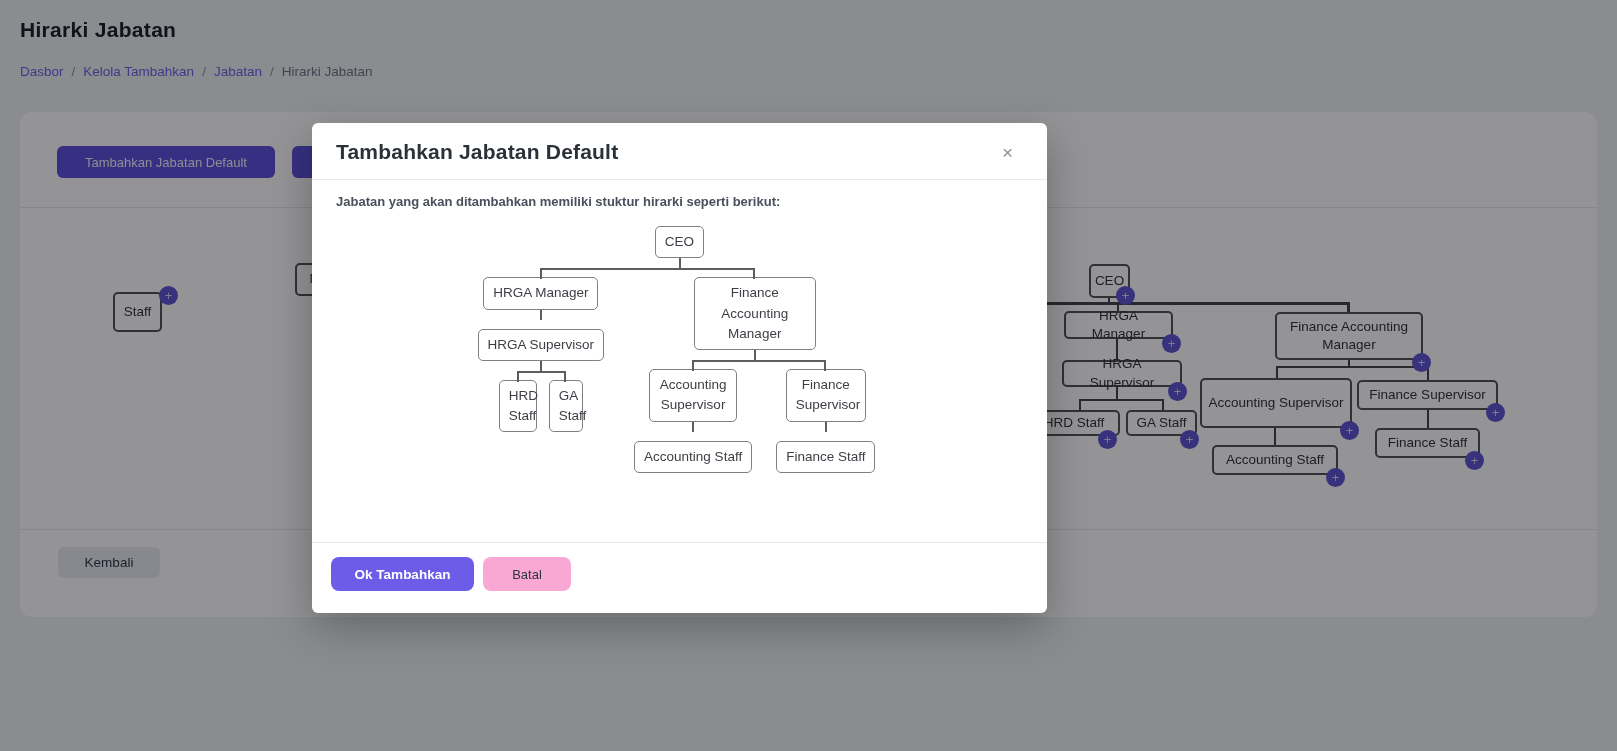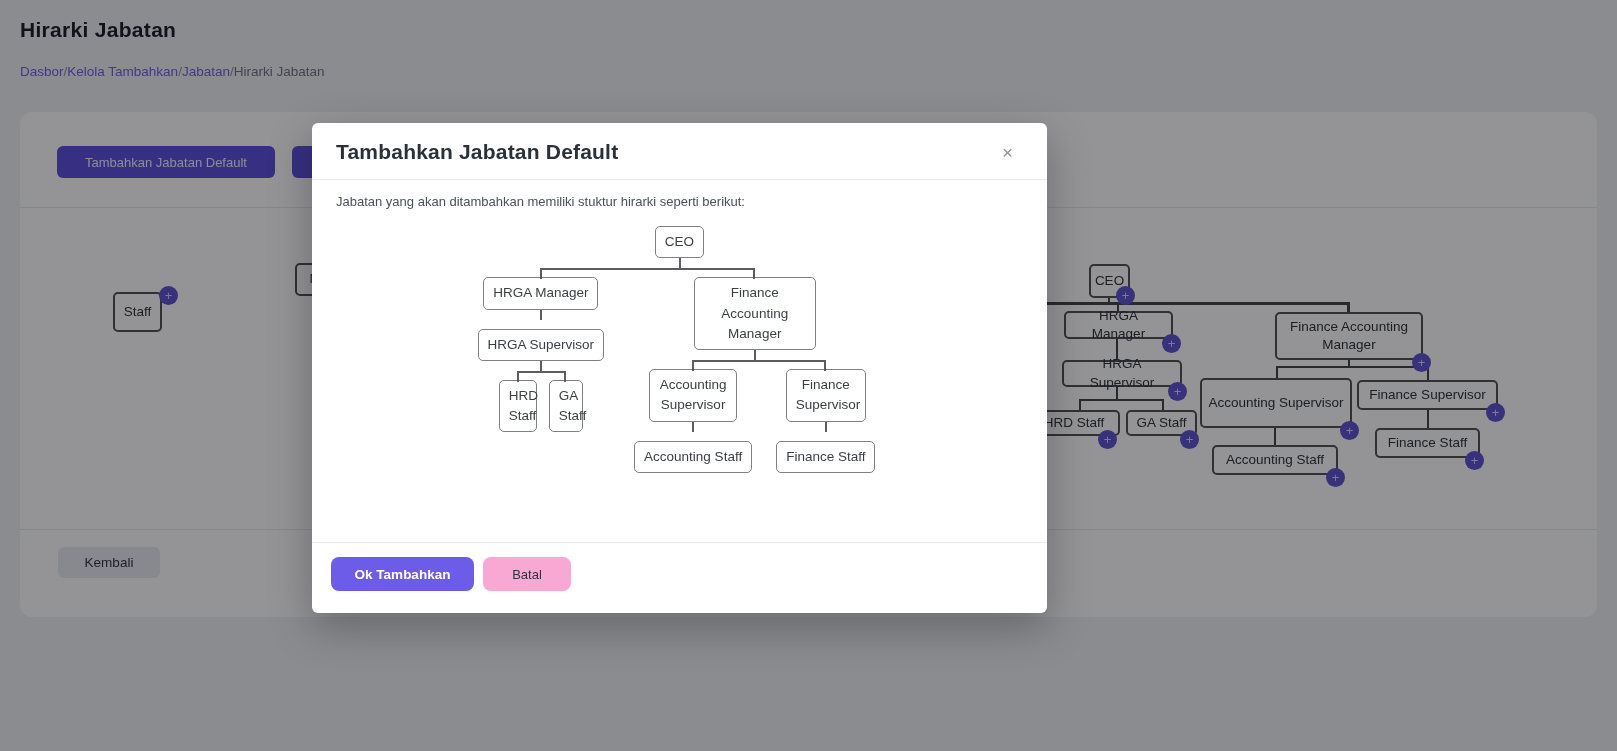--- a/index.html
+++ b/index.html
@@ -4,21 +4,21 @@
 <style>
   * { margin:0; padding:0; box-sizing:border-box; }
   html,body { width:1617px; height:751px; overflow:hidden; }
   body {
     font-family:"Liberation Sans","DejaVu Sans",sans-serif;
     background:#eef0f4; position:relative; color:#1f2430;
   }
   
   .page-header { padding:18px 20px 0 20px; }
   h1.page-title { font-size:21px; font-weight:700; color:#151a23; letter-spacing:.3px; }
-  .breadcrumb { margin-top:22px; font-size:13.5px; display:flex; gap:0; align-items:center; }
+  .breadcrumb { margin-top:22px; font-size:13.5px; display:flex; gap:8px; align-items:center; }
   .breadcrumb a { color:#6c5ce7; text-decoration:none; font-weight:500; cursor:pointer; }
   .breadcrumb .sep { color:#8a8f98; }
   .breadcrumb .current { color:#6b7280; }
   
   .card {
     position:absolute; left:20px; top:112px; width:1577px; height:505px;
     background:#ffffff; border-radius:12px;
   }
   .btn-primary {
     position:absolute; top:34px; height:32px; border:none; border-radius:6px;
@@ -59,21 +59,21 @@
   .modal-header {
     padding:17px 24px 15px 24px; border-bottom:1px solid #e8e9ef;
     display:flex; align-items:center; justify-content:space-between;
   }
   .modal-title { font-size:21px; font-weight:700; color:#2b3138; letter-spacing:.2px; }
   .modal-close {
     background:none; border:none; font-size:19px; color:#8d939c; cursor:pointer;
     line-height:1; padding:2px 6px; margin-right:4px; font-family:inherit;
   }
   .modal-body { padding:14px 24px 0 24px; flex:1; }
-  .modal-desc { font-size:13px; color:#49505c; }
+  .modal-desc { font-size:13px; color:#49505c;font-weight:bold; }
   
   .tree { margin-top:17px; display:flex; justify-content:center; }
   .tree ul { display:flex; justify-content:center; list-style:none; position:relative; padding:10px 0 0 0; }
   .tree ul:not(.root)::before {
     content:''; position:absolute; top:0; left:50%; margin-left:-1px;
     height:10px; border-left:2px solid #5d5d60;
   }
   .tree li {
     display:flex; flex-direction:column; align-items:center;
     position:relative; padding:9px 6px 0 6px;

